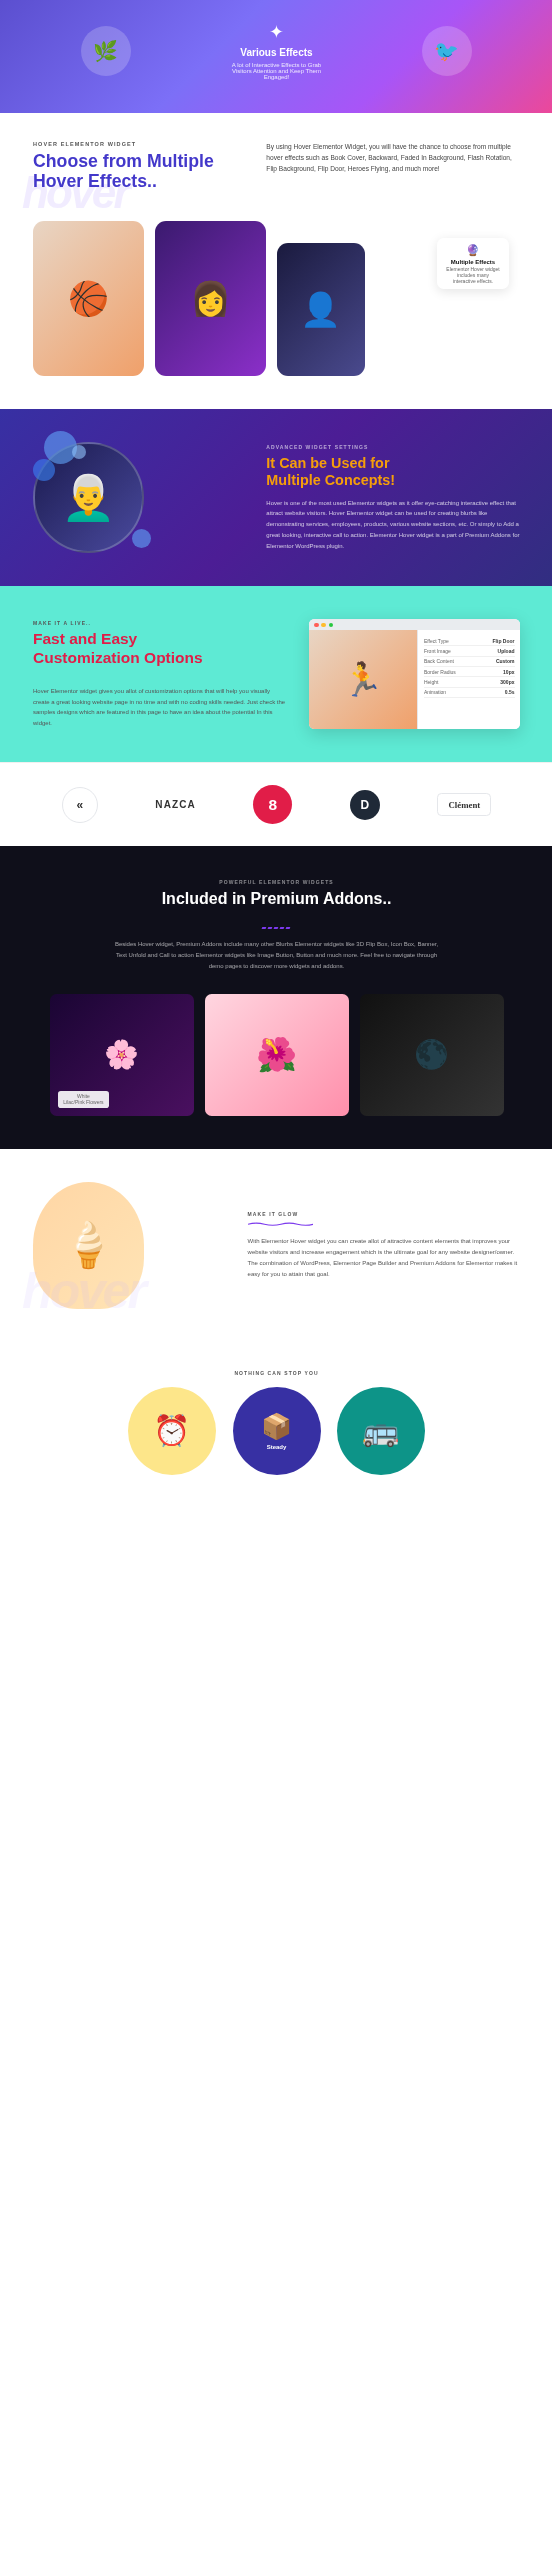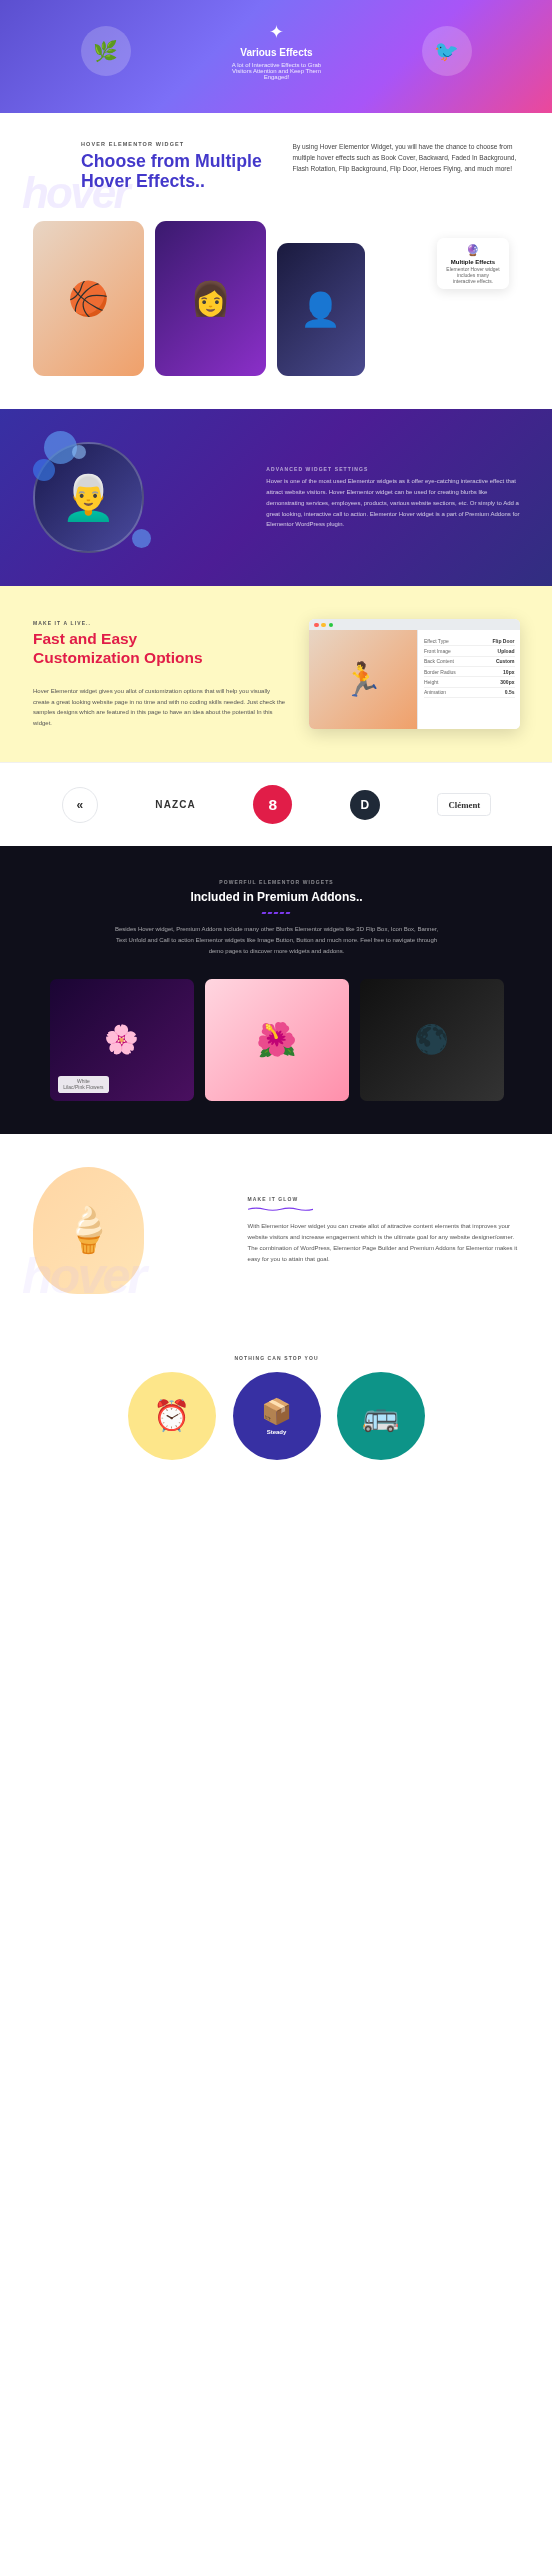--- a/index.html
+++ b/index.html
@@ -136,21 +136,21 @@
       color: rgba(255,255,255,0.6); margin-bottom: 4.4px; font-weight: 600;
     }
     .concepts-right h2 {
       font-size: 14.4px; font-weight: 900; color: #fff; line-height: 1.2; margin-bottom: 8.3px;
     }
     .concepts-right h2 span { color: #f59e0b; }
     .concepts-right p { font-size: 6px; color: rgba(255,255,255,0.75); line-height: 1.8; }
 
     
     .section-custom {
-      background: #fef9c3;
+      background: #5eead4;
       padding: 33px;
       display: flex;
       gap: 22px;
       align-items: center;
     }
     .custom-left { flex: 1.2; }
     .custom-left .tag {
       font-size: 5px; text-transform: uppercase; letter-spacing: 1.1px;
       color: #555; margin-bottom: 4.4px; font-weight: 600;
     }
@@ -251,21 +251,21 @@
       text-align: center;
       position: relative;
     }
     .section-blurs .tag {
       font-size: 5px; text-transform: uppercase; letter-spacing: 1.1px;
       color: rgba(255,255,255,0.5); margin-bottom: 4.4px; font-weight: 600;
     }
     .section-blurs h2 {
       font-size: 15.5px; font-weight: 900; color: #fff; margin-bottom: 2.8px;
     }
-    .section-blurs h3 { font-size: 12px; font-weight: 900; color: #fff; margin-bottom: 8px; }
+    .section-blurs h3 { font-size: 16px; font-weight: 900; color: #fff; margin-bottom: 19px; }
     .zigzag-line {
       display: flex; justify-content: center; gap: 1.7px; margin-bottom: 11px;
     }
     .zigzag-line span {
       display: inline-block; width: 4.4px; height: 1.7px;
       background: #7c3aed; transform: skewX(-20deg);
     }
     .section-blurs p { font-size: 6px; color: rgba(255,255,255,0.6); max-width: 332px; margin: 0 auto 22px; line-height: 1.8; }
 
     .blur-grid {
@@ -384,21 +384,21 @@
     <h3>Various Effects</h3>
     <p>A lot of Interactive Effects to Grab Visitors Attention and Keep Them Engaged!</p>
   </div>
   <div class="hero-icon-circle">
     <span>🐦</span>
   </div>
 </section>
 
 <section class="section-hover" style="position:relative; overflow:hidden;">
   <div class="hover-watermark">hover</div>
-  <div class="hover-left" style="position:relative;z-index:1;margin-left:48px;">
+  <div class="hover-left" style="position:relative;z-index:1;">
     <div class="tag">Hover Elementor Widget</div>
     <h2>
       <span>Choose from Multiple</span><br>
       <span style="color:#4338ca;">Hover Effects..</span>
     </h2>
   </div>
   <div class="hover-right">
     <p>By using Hover Elementor Widget, you will have the chance to choose from multiple hover effects such as Book Cover, Backward, Faded In Background, Flash Rotation, Flip Background, Flip Door, Heroes Flying, and much more!</p>
   </div>
 </section>
@@ -423,20 +423,24 @@
 <section class="section-concepts">
   <div class="concepts-left">
     <div class="bubble bubble-1"></div>
     <div class="bubble bubble-2"></div>
     <div class="bubble bubble-3"></div>
     <div class="bubble bubble-4"></div>
     <div class="concept-circle-img">👨‍🦳</div>
   </div>
   <div class="concepts-right">
     <div class="tag">Advanced Widget Settings</div>
+    <h2>
+      <span>It Can be Used for</span><br>
+      <span style="color:#f59e0b;">Multiple Concepts!</span>
+    </h2>
     <p>Hover is one of the most used Elementor widgets as it offer eye-catching interactive effect that attract website visitors. Hover Elementor widget can be used for creating blurbs like demonstrating services, employees, products, various website sections, etc. Or simply to Add a great looking, interactive call to action. Elementor Hover widget is a part of Premium Addons for Elementor WordPress plugin.</p>
   </div>
 </section>
 
 <section class="section-custom">
   <div class="custom-left">
     <div class="tag">Make it a live..</div>
     <h2>
       <span style="color:#e11d48; display:block;">Fast and Easy</span>
       <span>Customization Options</span>

